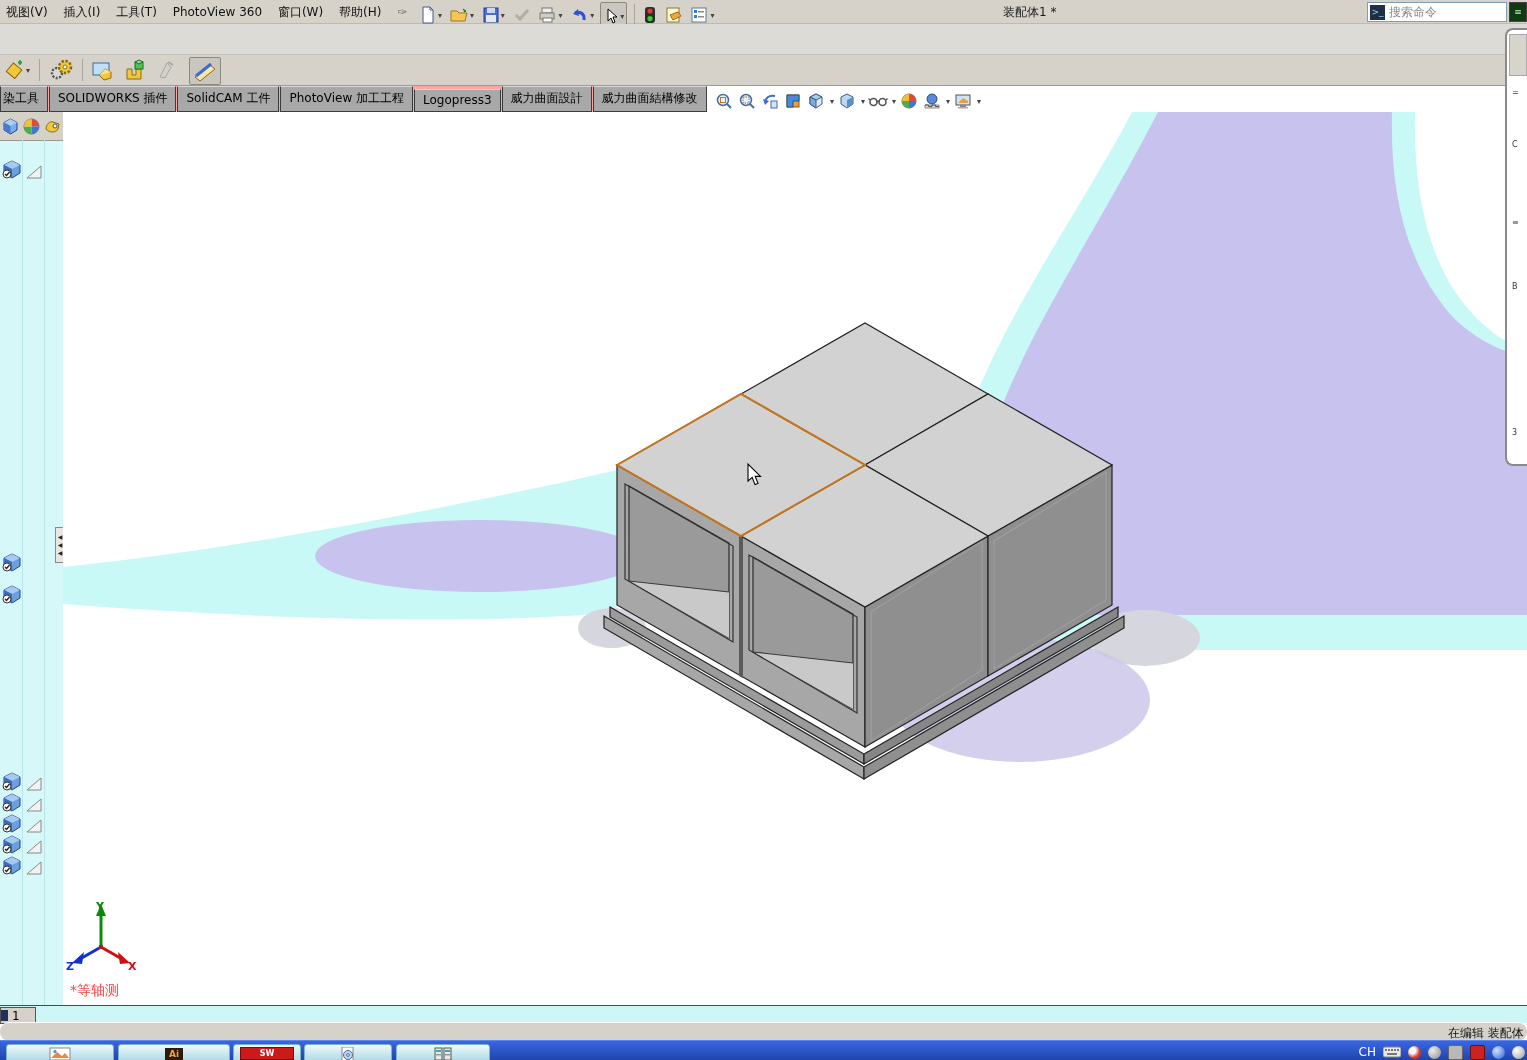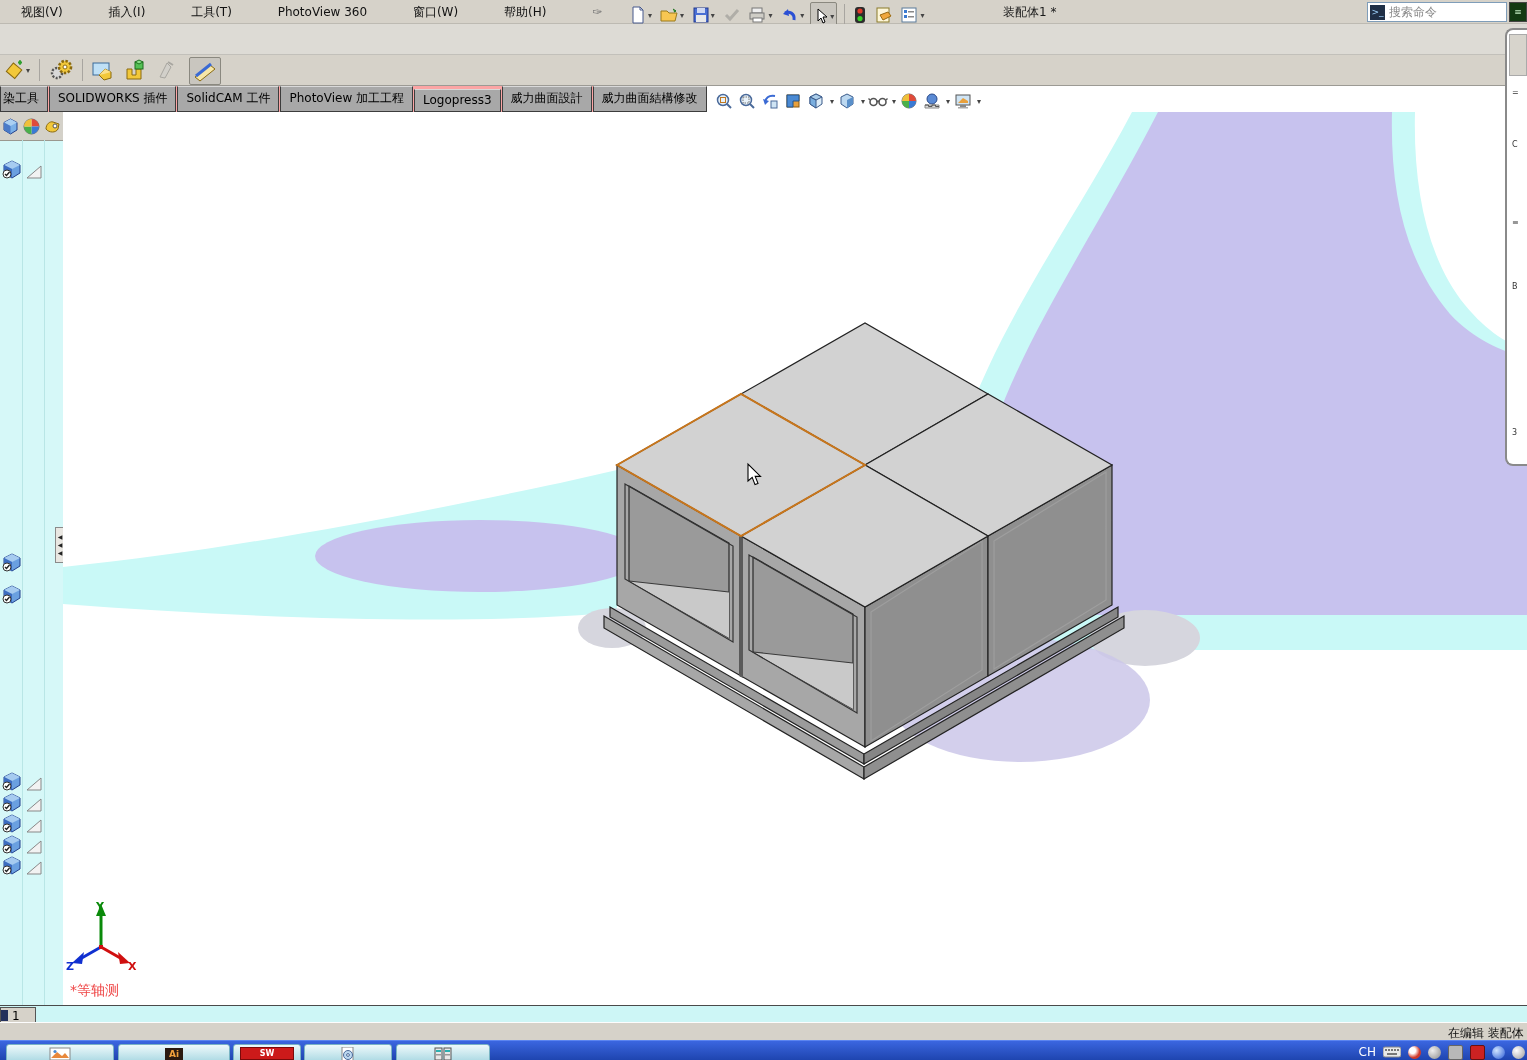--- a/index.html
+++ b/index.html
@@ -1,20 +1,20 @@
 <!DOCTYPE html>
 <html><head>
 <meta charset="utf-8">
 <style>
   html,body{margin:0;padding:0;width:1527px;height:1060px;overflow:hidden;
     font-family:"DejaVu Sans","Liberation Sans",sans-serif;font-size:12px;background:#fff;}
   .abs{position:absolute;}
   
   #menubar{left:0;top:0;width:1527px;height:23px;background:#d6d2c9;border-bottom:1px solid #bdbab2;}
-  .menu-item{display:inline-block;padding:4px 21px;color:#111;cursor:default;}
+  .menu-item{display:inline-block;padding:4px 6px;color:#111;cursor:default;}
   #title{left:1003px;top:4px;color:#1a1a1a;}
   #searchbox{left:1367px;top:2px;width:138px;height:18px;background:#fff;border:1px solid #7f9db9;display:flex;align-items:center;}
   #searchbox .sicon{width:15px;height:15px;background:#1f2f46;margin:0 4px 0 2px;color:#9fd3ff;font-size:9px;line-height:15px;text-align:center;}
   #searchbox .stext{color:#8a8a8a;}
   #corner-icon{left:1509px;top:2px;width:16px;height:18px;background:#123a12;border:1px solid #444;color:#bfe8bf;font-size:9px;text-align:center;line-height:18px;}
   #band{left:0;top:24px;width:1527px;height:30px;background:#dddbd5;border-bottom:1px solid #c2c0ba;}
   #toolbar2{left:0;top:55px;width:1527px;height:30px;background:#d6d2c9;border-bottom:1px solid #9c9a94;}
   .tbtn{display:inline-flex;align-items:center;height:26px;margin-top:2px;padding:0 2px;vertical-align:top;}
   .tsep{display:inline-block;width:1px;height:22px;background:#a8a5a0;margin:4px 3px 0 3px;vertical-align:top;}
   .drop{color:#444;font-size:8px;margin-left:1px;}
@@ -37,21 +37,21 @@
   #viewport{left:63px;top:112px;width:1464px;height:893px;}
   #viewlabel{left:70px;top:982px;font-weight:normal;font-size:14px;color:#ef4444;}
   
   #taskpane{left:1505px;top:28px;width:22px;height:434px;background:#fff;border:2px solid #8a8a8a;border-right:none;border-radius:8px 0 0 8px;}
   #taskpane .tp-head{position:absolute;left:2px;top:4px;width:16px;height:40px;background:#d7d4cc;border:1px solid #aaa;}
   .tp-frag{position:absolute;left:5px;color:#333;font-size:8px;}
   
   #sheetstrip{left:0;top:1005px;width:1527px;height:17px;background:#cdf6f6;border-top:1px solid #4a4a4a;}
   #sheettab{position:absolute;left:0;top:1px;width:34px;height:15px;background:#d6d2c9;border:1px solid #555;display:flex;align-items:center;}
   #sheettab .glyph{width:7px;height:11px;background:#23305c;margin-right:4px;}
-  #statusbar{left:0;top:1022px;width:1527px;height:18px;background:#d6d2c9;border-top:1px solid #fdfdfd;}
+  #statusbar{left:0;top:1022px;width:1527px;height:18px;background:#d6d2c9;border-top:1px solid #fdfdfd;border-radius:9px;}
   #statustext{position:absolute;left:1448px;top:2px;white-space:nowrap;color:#111;}
   #taskbar{left:0;top:1040px;width:1527px;height:20px;background:linear-gradient(#3b66e0,#1d43ad);border-top:1px solid #5c85f0;}
   .taskbtn{position:absolute;top:3px;height:17px;border-radius:3px 3px 0 0;background:linear-gradient(#eef9fb,#a9d8e2);
     border:1px solid #79b4c4;display:flex;align-items:center;justify-content:center;}
   #tray{position:absolute;right:2px;top:2px;height:18px;display:flex;align-items:center;gap:7px;color:#fff;}
   .trayicon{width:13px;height:13px;border-radius:50%;display:inline-block;}
   svg{display:block;}
 </style>
 </head>
 <body>

